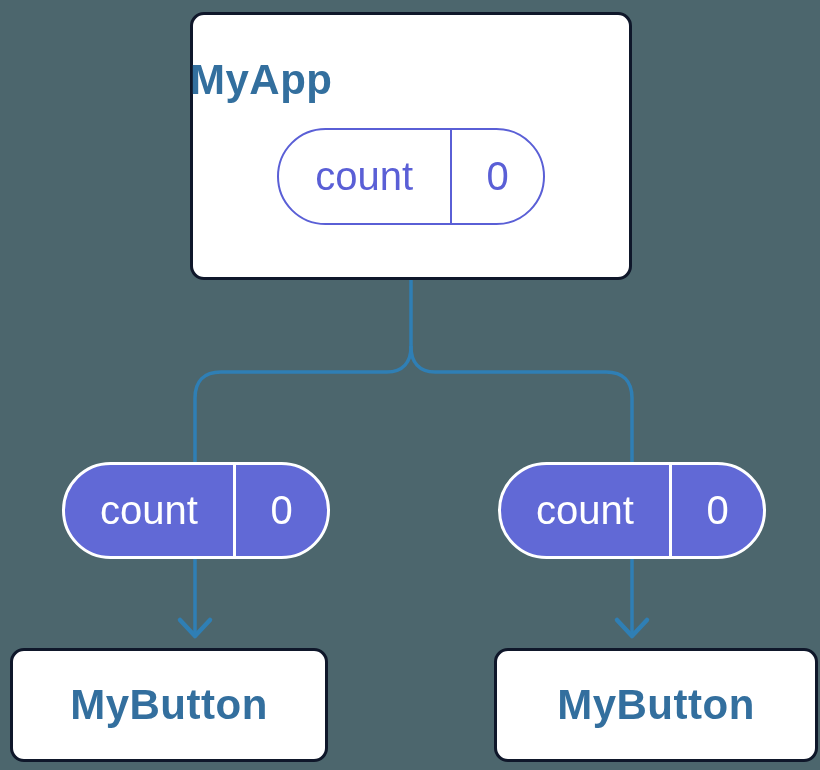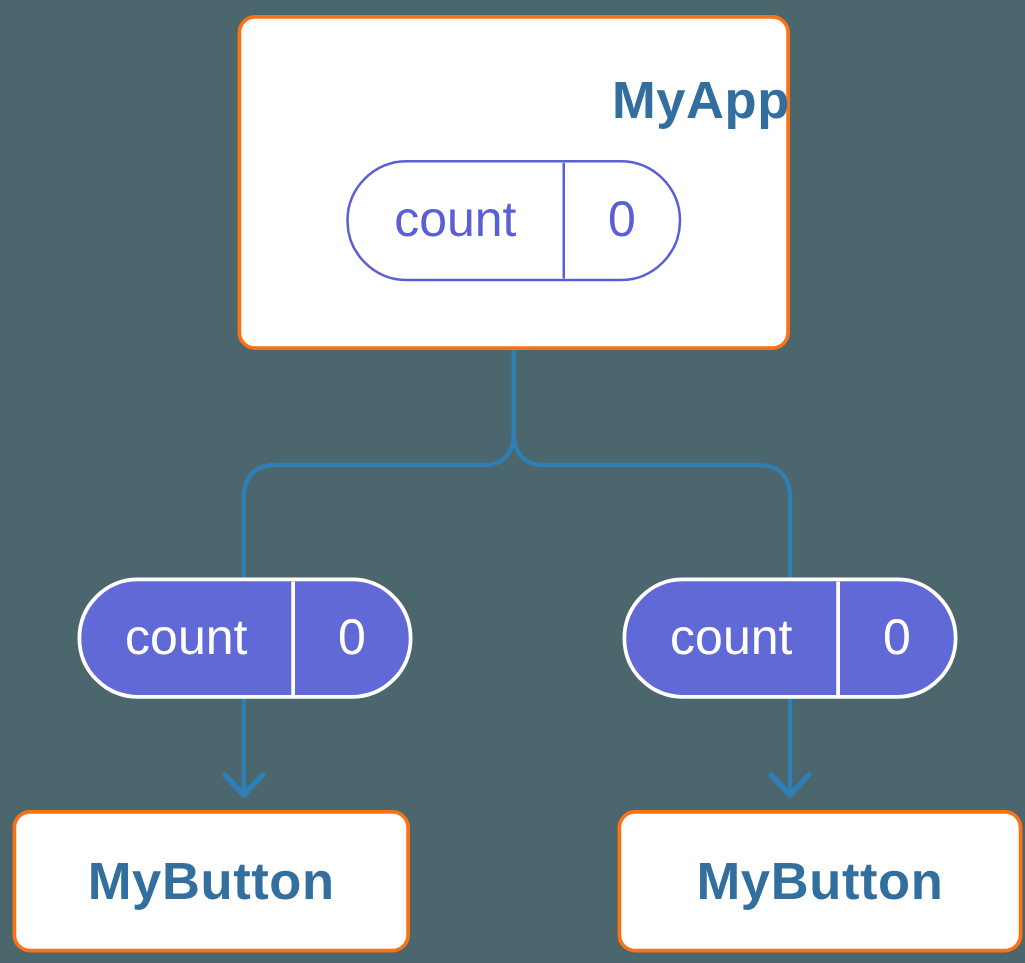--- a/index.html
+++ b/index.html
@@ -31,36 +31,36 @@
     stroke-linecap: round;
     stroke-linejoin: round;
   }
   .connectors path.arrowhead {
     stroke-width: 4.5;
   }
   .node {
     position: absolute;
     box-sizing: border-box;
     background: #FFFFFF;
-    border: 3px solid #f97316;
+    border: 3px solid #0f172a;
     border-radius: 14px;
     z-index: 2;
   }
   .node-title {
     color: #336F9E;
     font-size: 42px;
     font-weight: bold;
     letter-spacing: 0.5px;
   }
   .root-title {
     position: absolute;
     left: 190px;
     top: 56px;
     width: 442px;
-    text-align: right;
+    text-align: left;
     z-index: 3;
   }
   .root-node   { left: 190px; top: 12px;  width: 442px; height: 268px; }
   .button-node {
     display: flex;
     align-items: center;
     justify-content: center;
   }
   .button-left  { left: 10px;  top: 648px; width: 318px; height: 114px; }
   .button-right { left: 494px; top: 648px; width: 324px; height: 114px; }

